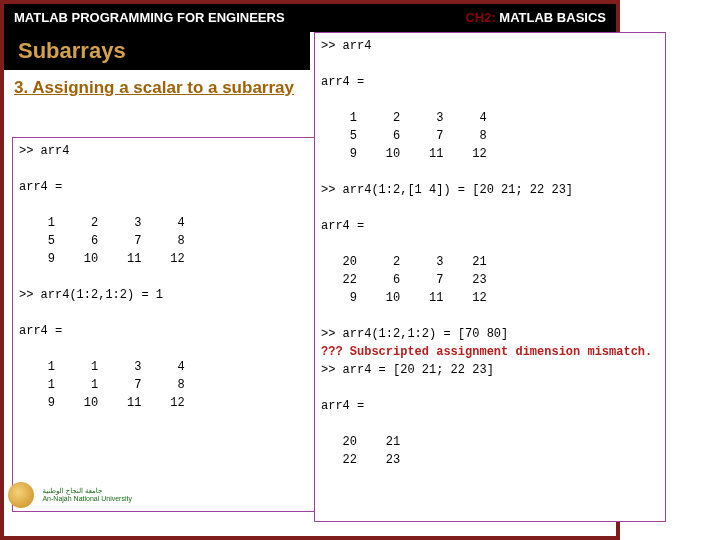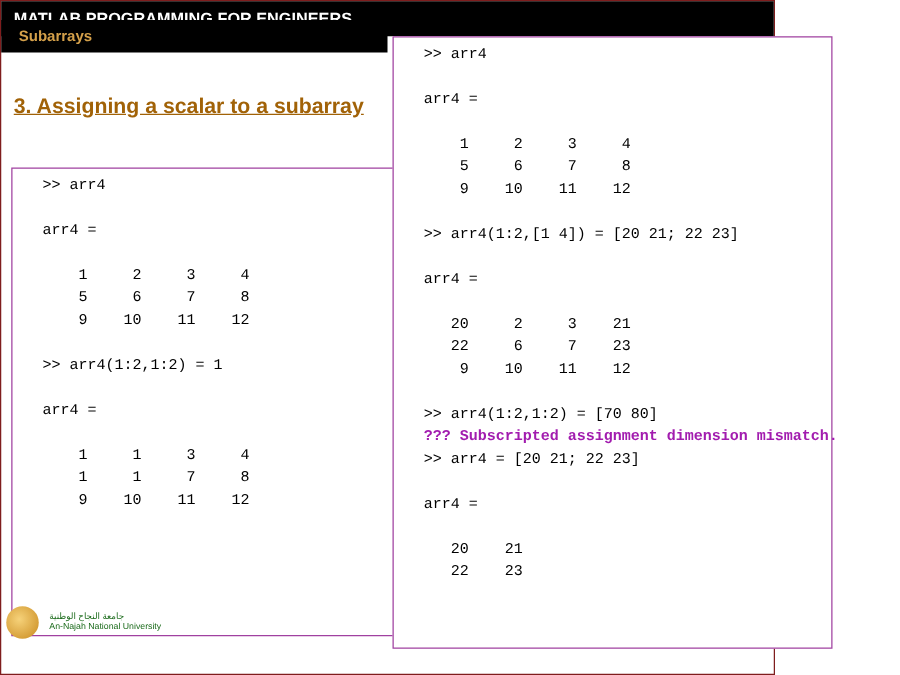--- a/index.html
+++ b/index.html
@@ -1,45 +1,48 @@
 <!DOCTYPE html>
 <html><head>
   <meta charset="utf-8">
   <style>
     * { margin: 0; padding: 0; box-sizing: border-box; }
     body { width: 720px; height: 540px; font-family: Arial, sans-serif; background: #fff; overflow: hidden; }
-    .slide { width: 620px; height: 540px; border: 1px solid #7f1d1d; position: relative; background: #fff; }
+    .slide { width: 620px; height: 540px; border: 4px solid #7f1d1d; position: relative; background: #fff; }
     .header { background: #000; color: #fff; height: 28px; line-height: 28px; padding: 0 10px; position: relative; font-size: 13px; font-weight: bold; }
     .header-left { position: absolute; left: 10px; }
     .header-right { position: absolute; right: 10px; }
     .header-right .ch { color: #8b0000; }
-    .subtitle-bar { background: #000; color: #d4a04a; font-weight: bold; padding: 6px 10px 6px 14px; font-size: 12px; position: absolute; top: 15px; left: 0; width: 50%; z-index: 2; }
+    .subtitle-bar { background: #000; color: #d4a04a; font-weight: bold; padding: 6px 10px 6px 14px; font-size: 22px; position: absolute; top: 28px; left: 0; width: 50%; z-index: 2; }
     .content { position: absolute; top: 28px; bottom: 24px; left: 0; right: 0; }
     .half { position: absolute; top: 0; bottom: 0; width: 50%; }
     .half.left { left: 0; }
     .half.right { right: 0; }
     .left-heading { position: absolute; top: 45px; left: 10px; right:10px; font-size: 17px; font-weight: bold; color: #a16207; text-decoration: underline; line-height: 1.35; padding-left: 28px; text-indent: -28px; }
     .right-heading { position: absolute; top: 3px; right: 8px; left: 18px; font-size: 17px; font-weight: bold; color: #000; text-decoration: underline; line-height: 1.3; padding-left: 28px; text-indent: -28px; }
-    .code-box { border: 1px solid #a040a0; font-family: "Courier New", monospace; font-size: 12px; line-height: 1.5; padding: 4px 24px; white-space: pre; position: absolute; background: #fff; }
+    .code-box { border: 1px solid #a040a0; font-family: "Courier New", monospace; font-size: 12px; line-height: 1.5; padding: 4px 6px; white-space: pre; position: absolute; background: #fff; }
     .code-box.left1 { top: 105px; left: 8px; width: 340px; height: 375px; }
     .code-box.right1 { top: 0px; left: 4px; width: 352px; height: 490px; z-index: 1; }
-    .red { color: #a21caf; font-weight: bold; }
+    .red { color: #b91c1c; font-weight: bold; }
     .footer { position: absolute; bottom: 0; left: 0; right: 0; height: 24px; background: #000; color: #fff; font-size: 11px; font-style: italic; }
     .footer-mid { position: absolute; left: 120px; top: 4px; }
     .footer-right { position: absolute; right: 10px; top: 4px; color: #d4a04a; font-style: normal; font-weight: bold; }
     .logo-block { position: absolute; left: 4px; bottom: 24px; width: 130px; height: 30px; }
     .logo-circle { width: 26px; height: 26px; border-radius: 50%; background: radial-gradient(circle at 40% 40%, #f6d27a, #c98a1e); display:inline-block; vertical-align:middle;}
     .logo-text { display:inline-block; vertical-align:middle; font-size:7px; line-height:1.1; color:#1a6a1a; margin-left:4px; }
   </style>
 </head>
 <body>
 
 <div class="slide">
   <div class="header">
     <span class="header-left">MATLAB PROGRAMMING FOR ENGINEERS</span>
+    <span class="header-right">
+      <span class="ch">CH2:</span><span> MATLAB BASICS</span>
+    </span>
   </div>
 
   <div class="subtitle-bar">Subarrays</div>
 
   <div class="content">
     <div class="half left">
       <div class="left-heading">3.  Assigning a scalar to a subarray</div>
       <div class="code-box left1">&gt;&gt; arr4
 
 arr4 =

